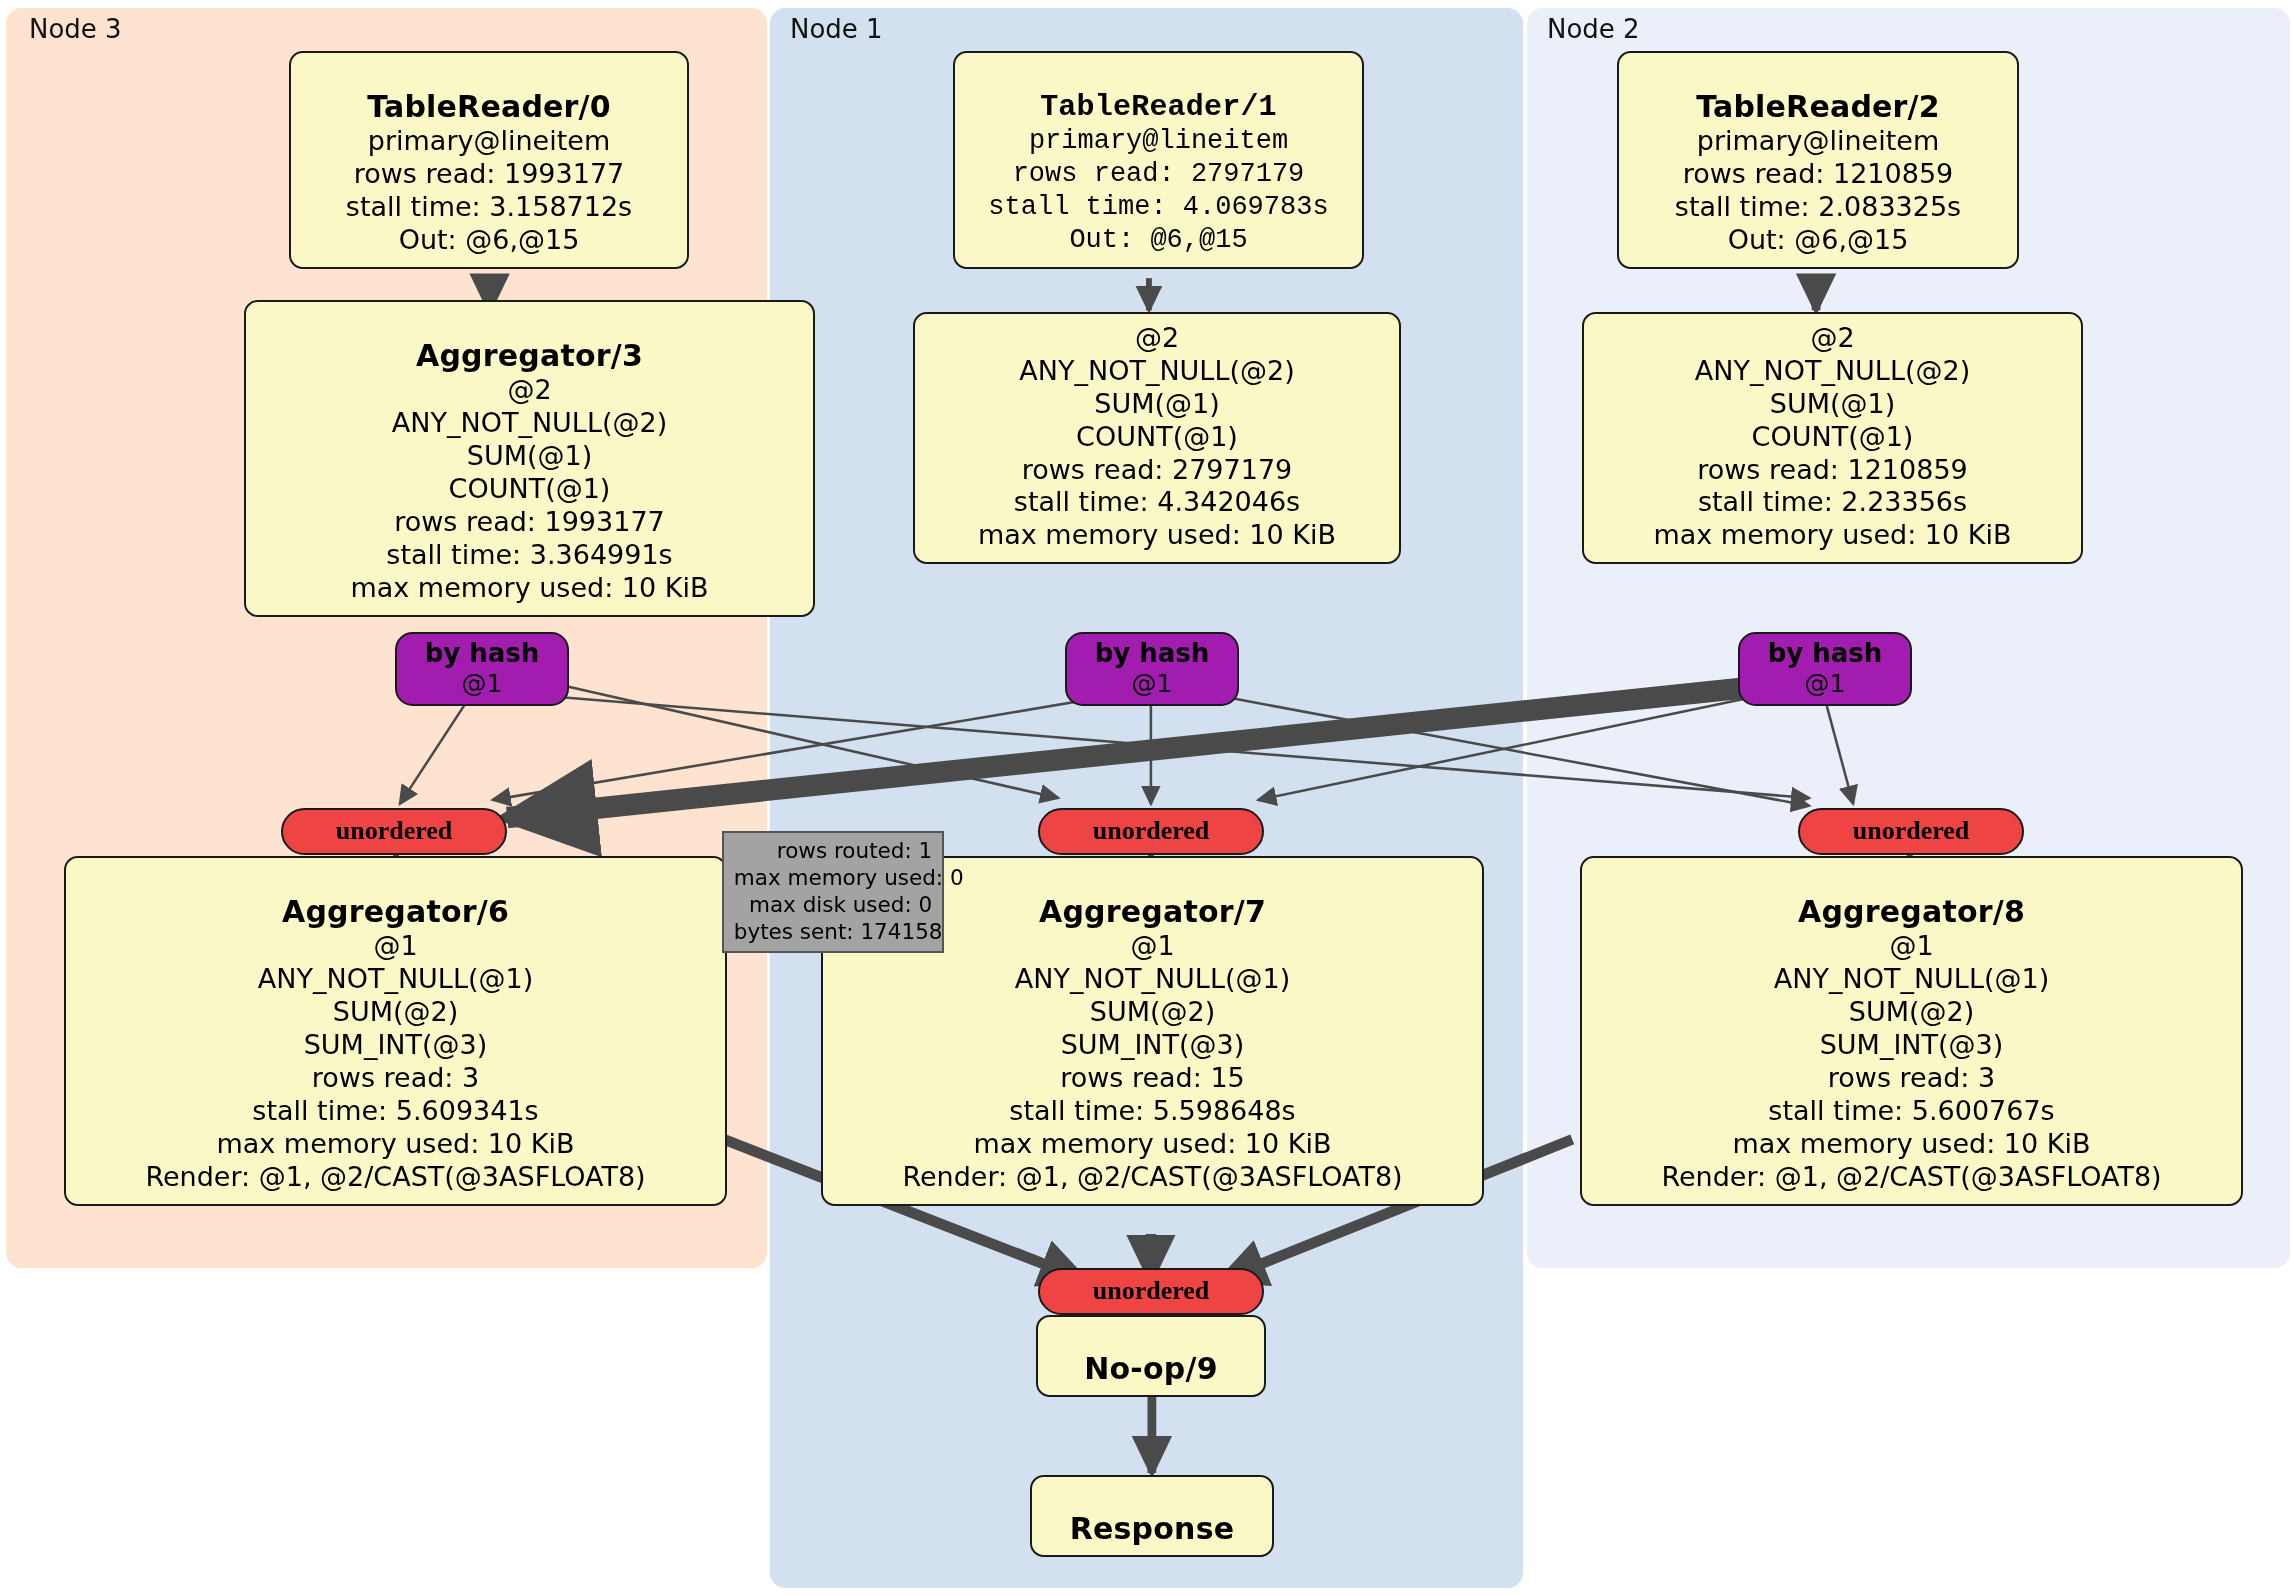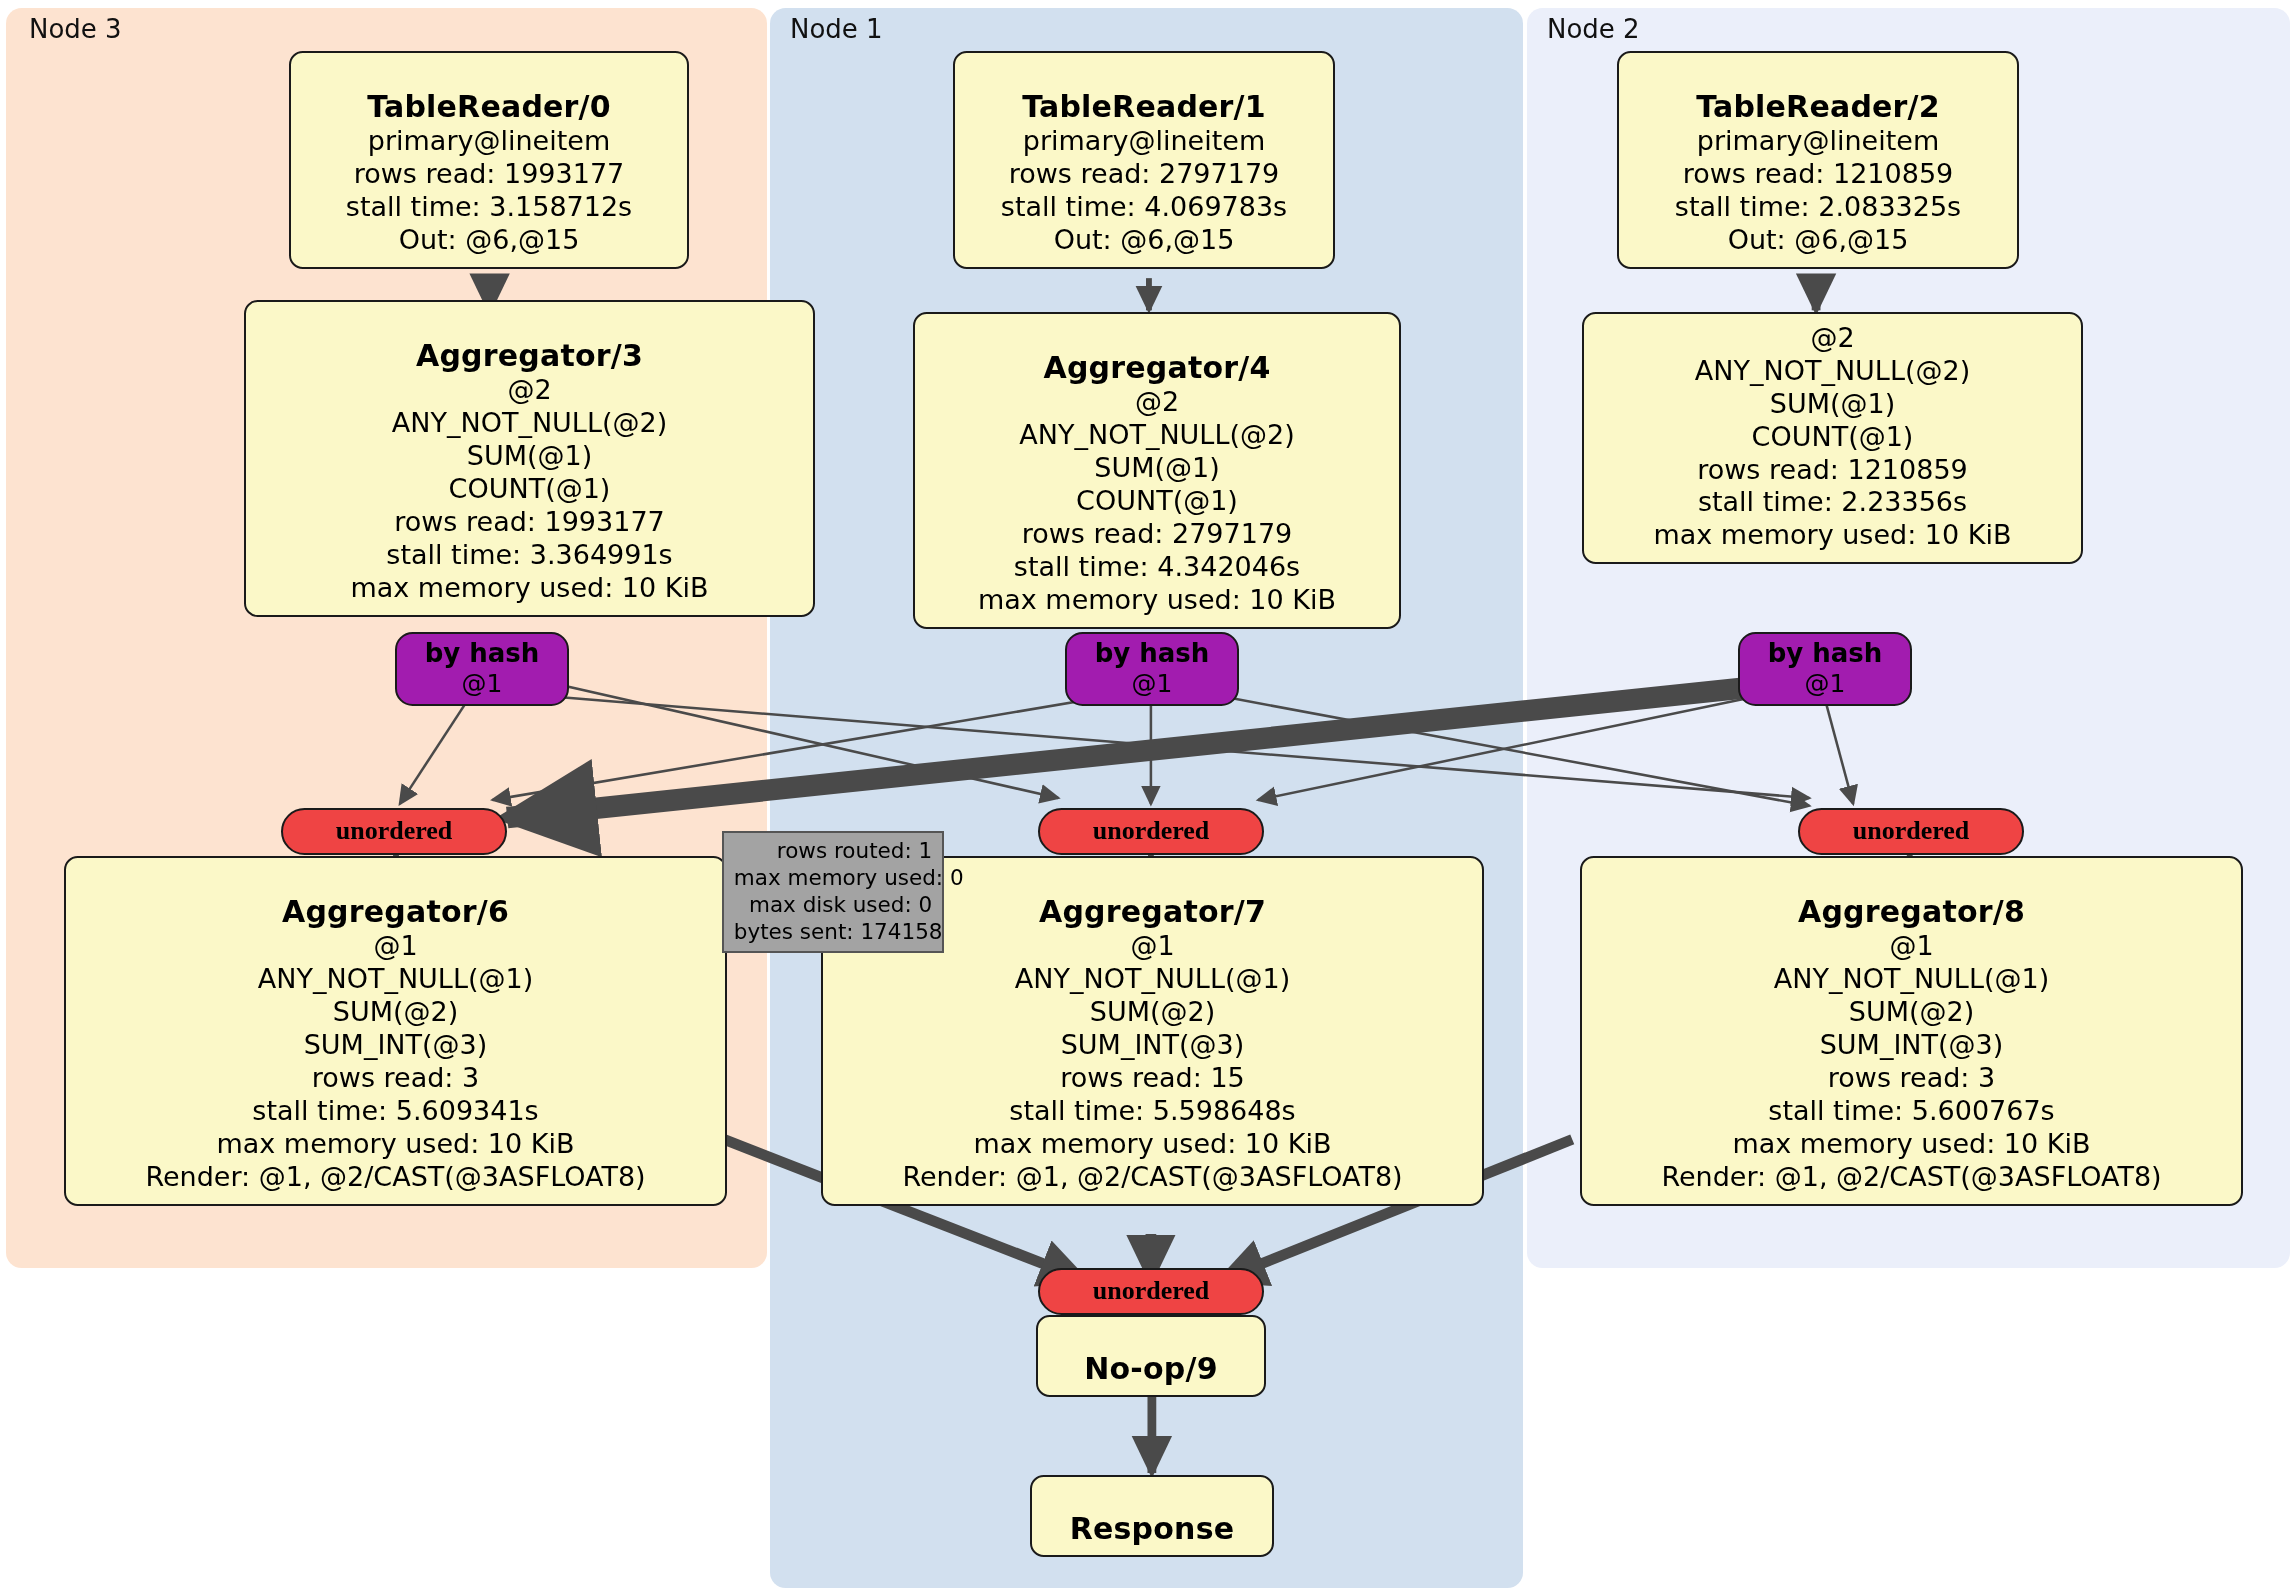--- a/index.html
+++ b/index.html
@@ -104,21 +104,21 @@
   </svg>
 
   <div class="op" style="left:289px;top:51px;width:400px;">
     <div class="title">TableReader/0</div>
     <div class="line">primary@lineitem</div>
     <div class="line">rows read: 1993177</div>
     <div class="line">stall time: 3.158712s</div>
     <div class="line">Out: @6,@15</div>
   </div>
 
-  <div class="op" style="left:953px;top:51px;width:382px;">
+  <div class="op" style="left:953px;top:51px;width:411px;font-family:Liberation Mono, monospace;">
     <div class="title">TableReader/1</div>
     <div class="line">primary@lineitem</div>
     <div class="line">rows read: 2797179</div>
     <div class="line">stall time: 4.069783s</div>
     <div class="line">Out: @6,@15</div>
   </div>
 
   <div class="op" style="left:1617px;top:51px;width:402px;">
     <div class="title">TableReader/2</div>
     <div class="line">primary@lineitem</div>
@@ -132,21 +132,20 @@
     <div class="line">@2</div>
     <div class="line">ANY_NOT_NULL(@2)</div>
     <div class="line">SUM(@1)</div>
     <div class="line">COUNT(@1)</div>
     <div class="line">rows read: 1993177</div>
     <div class="line">stall time: 3.364991s</div>
     <div class="line">max memory used: 10 KiB</div>
   </div>
 
   <div class="op" style="left:913px;top:312px;width:488px;">
-    <div class="title">Aggregator/4</div>
     <div class="line">@2</div>
     <div class="line">ANY_NOT_NULL(@2)</div>
     <div class="line">SUM(@1)</div>
     <div class="line">COUNT(@1)</div>
     <div class="line">rows read: 2797179</div>
     <div class="line">stall time: 4.342046s</div>
     <div class="line">max memory used: 10 KiB</div>
   </div>
 
   <div class="op" style="left:1582px;top:312px;width:501px;">

